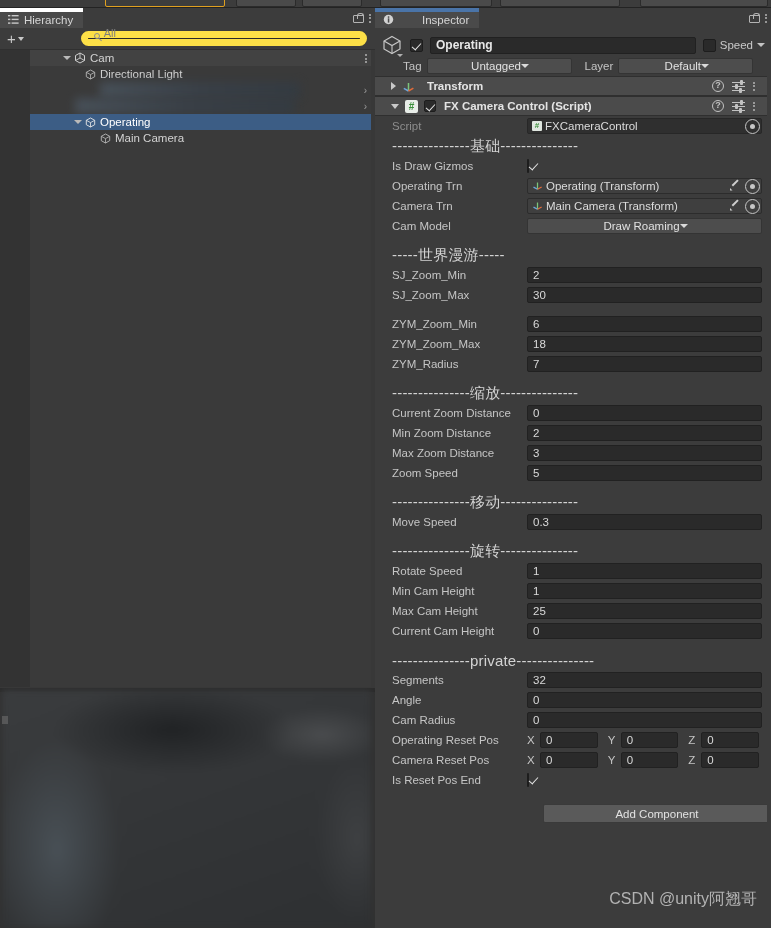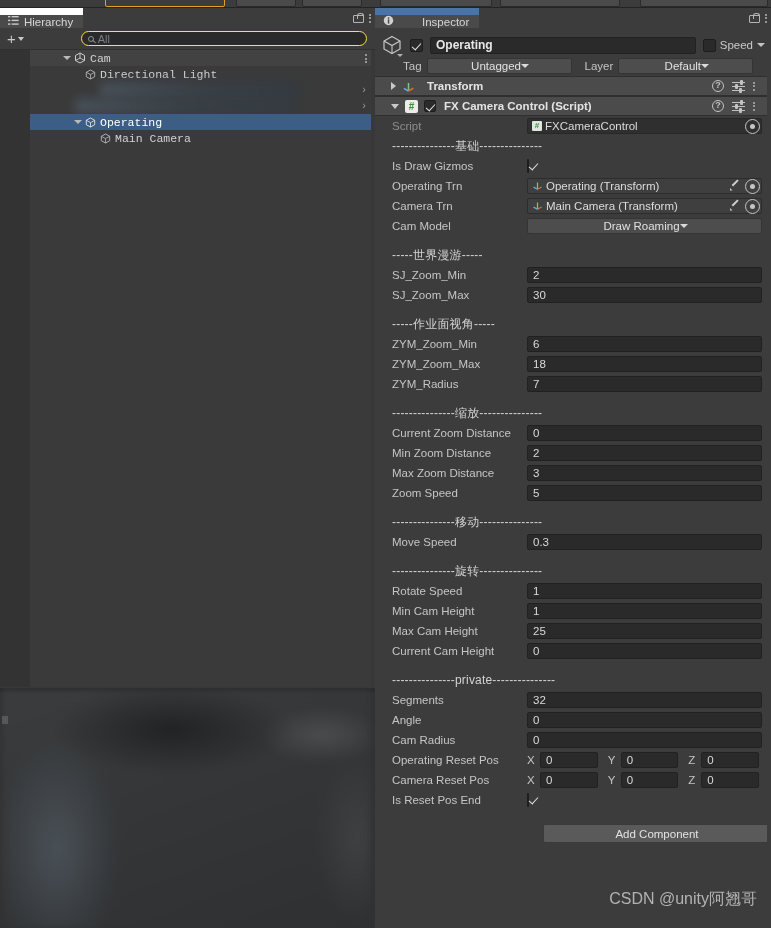--- a/index.html
+++ b/index.html
@@ -27,49 +27,49 @@
   
   .panel { position: absolute; background: #383838; }
 
   
   #hierarchy { left: 0; top: 8px; width: 375px; height: 680px; background: #383838; }
   .tab-bar { position: relative; height: 20px; background: #3c3c3c; }
   .tab {
     position: absolute; left: 0; top: 0; height: 20px;
     display: flex; align-items: center; gap: 5px;
     padding: 0 10px 0 8px; background: #4a4a4a;
-    border-top: 7px solid #ffffff; color: #d6d6d6; font-size: 11.5px;
+    border-top: 4px solid #ffffff; color: #d6d6d6; font-size: 11.5px;
   }
   .tab.inspector-tab { border-top-color: #4a74a8; gap: 28px; }
   .tab-icons { position: absolute; right: 4px; top: 0; height: 20px; display: flex; align-items: center; gap: 7px; }
   .lock-ic { display: inline-block; width: 9px; height: 10px; position: relative; }
   .lock-ic:before { content:""; position:absolute; left:0; bottom:0; width:9px; height:6px; border:1px solid #b4b4b4; border-radius:1px; }
   .lock-ic:after { content:""; position:absolute; left:4px; top:0; width:5px; height:5px; border:1px solid #b4b4b4; border-bottom:none; border-radius:3px 3px 0 0; }
   .kebab { display:flex; flex-direction:column; gap:1.5px; }
   .kebab i { width:2px; height:2px; background:#b4b4b4; border-radius:50%; display:block; }
 
   .h-toolbar {
     height: 22px; background: #3c3c3c; display: flex; align-items: center;
     padding: 0 4px; gap: 4px; border-bottom: 1px solid #303030;
   }
   .plus-btn { display:flex; align-items:center; gap:2px; padding:0 3px; height:17px; color:#c9c9c9; }
   .plus-glyph { font-size: 15px; line-height: 13px; color: #c9c9c9; }
   .caret-dn { width:0; height:0; border-left:3.5px solid transparent; border-right:3.5px solid transparent; border-top:4px solid #c9c9c9; }
   .search-box {
-    flex: 1; height: 15px; background: #2a2a2a; border: 1px solid #fde047;
-    border-radius: 8px; display: flex; align-items: center; padding: 0 6px; gap: 4px;
+    flex: 1; height: 15px; background: #2a2a2a; border: 7px solid #fde047;
+    border-radius: 8px; display: flex; align-items: flex-end; padding: 0 6px; gap: 4px;
     margin-left: 50px; margin-right: 4px;
   }
   .mag { width:6px; height:6px; border:1.2px solid #8f8f8f; border-radius:50%; position:relative; flex:none;}
   .mag:after { content:""; position:absolute; right:-3px; bottom:-2px; width:4px; height:1.2px; background:#8f8f8f; transform:rotate(40deg); }
   .search-ph { color:#7e7e7e; font-size:11px; }
 
   .h-body { position: relative; height: 637px; background: #383838; display: flex; }
   .h-gutter { width: 30px; background: #333333; flex: none; }
-  .h-list { flex: 1; position: relative; background: #3a3a3a; font-family: Liberation Mono, monospace; }
+  .h-list { flex: 1; position: relative; background: #3a3a3a; }
   .h-row { height: 16px; display: flex; align-items: center; position: relative; color: #d2d2d2; font-size: 11.5px; }
   .h-row.top { background: #424242; }
   .h-row.selected { background: #3c5d85; color: #ffffff; }
   .h-row .twisty { width: 0; height: 0; margin-right: 3px; flex:none;
     border-left: 4px solid transparent; border-right: 4px solid transparent; border-top: 4.5px solid #b9b9b9; }
   .cube-ic { width: 11px; height: 11px; flex:none; margin-right: 4px; position: relative; }
   .cube-ic svg { display:block; }
   .unity-ic { width: 12px; height: 12px; flex:none; margin-right: 4px; }
   .row-kebab { position:absolute; right: 8px; top: 4px; }
   .blur-row { height: 16px; position: relative; }
@@ -151,21 +151,21 @@
   .preset-ic b { position:absolute; width:3px; height:5px; background:#c2c2c2; border-radius:1px; }
   .preset-ic b:nth-child(4){ left:8px; top:-1px; } .preset-ic b:nth-child(5){ left:3px; top:3px; } .preset-ic b:nth-child(6){ left:7px; top:7px; }
   .script-ic {
     width: 13px; height: 13px; background: #e9eee9; border-radius: 2px; flex:none;
     color:#3a8f3a; font-size: 10px; font-weight: bold; line-height: 13px; text-align: center;
   }
   .axis-ic { width: 13px; height: 13px; flex:none; }
 
   
   .props { padding: 0 6px 0 0; }
-  .sep-row { height: 20px; display:flex; align-items:center; padding-left: 17px; color: #d3d3d3; font-size:12px; letter-spacing:.2px; }
+  .sep-row { height: 20px; display:flex; align-items:center; padding-left: 17px; color: #d3d3d3; font-size:15px; letter-spacing:.2px; }
   .prow { height: 20px; display: flex; align-items: center; }
   .plabel { width: 152px; padding-left: 17px; color: #c5c5c5; font-size: 11.5px; flex:none;
             white-space: nowrap; overflow: hidden; }
   .plabel.dim { color: #8d8d8d; }
   .pfield { flex: 1; margin-right: 3px; }
   .txtfield {
     height: 16px; background: #2a2a2a; border: 1px solid #212121; border-radius: 2px;
     display:flex; align-items:center; padding: 0 5px; color: #d9d9d9; font-size: 11.5px;
   }
   .objfield {
@@ -504,21 +504,20 @@
             </div>
             <div class="prow">
               <span class="plabel">SJ_Zoom_Max</span>
               <span class="pfield">
                 <span class="txtfield">
                   <span>30</span>
                 </span>
               </span>
             </div>
             <div style="height: 9px;"></div>
-            <div class="sep-row">-----作业面视角-----</div>
             <div class="prow">
               <span class="plabel">ZYM_Zoom_Min</span>
               <span class="pfield">
                 <span class="txtfield">
                   <span>6</span>
                 </span>
               </span>
             </div>
             <div class="prow">
               <span class="plabel">ZYM_Zoom_Max</span>

